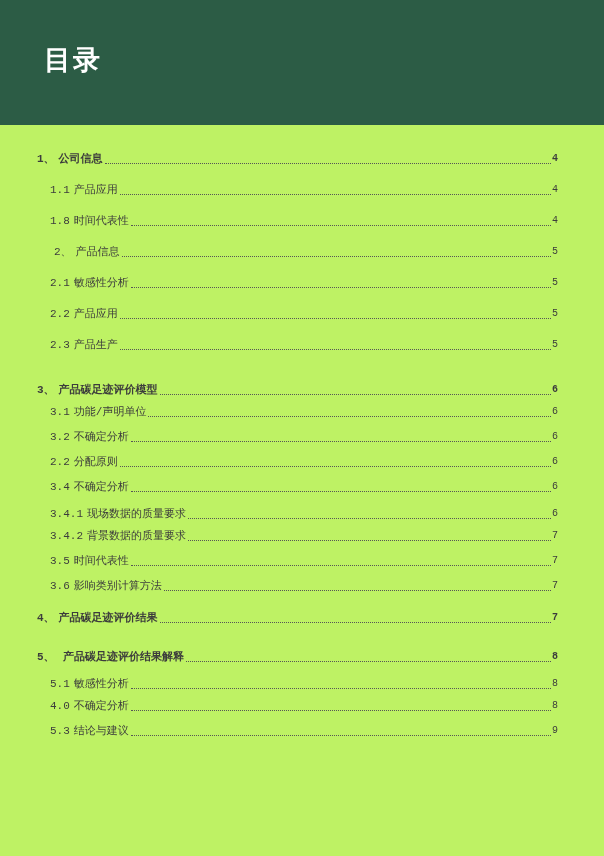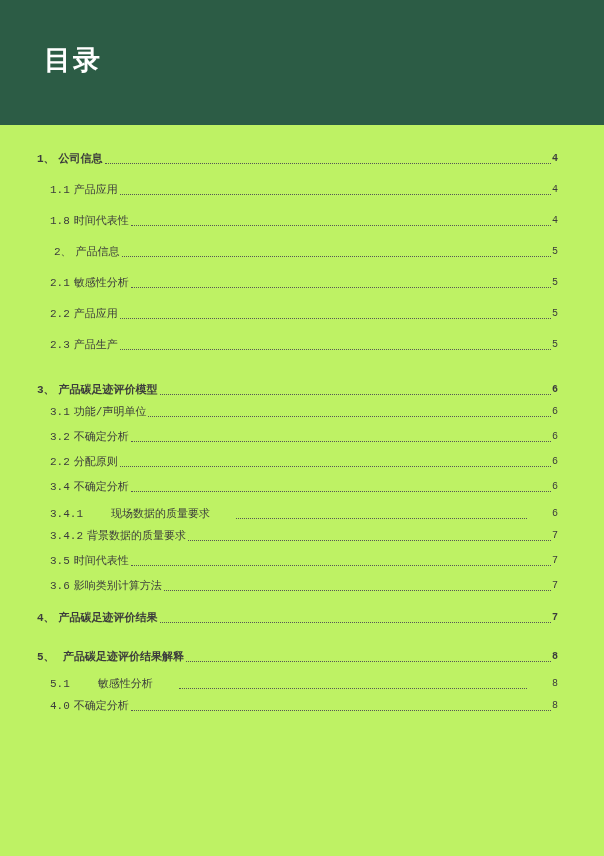--- a/index.html
+++ b/index.html
@@ -55,21 +55,21 @@
   .style-h1 .num  { min-width: 13px; }
   .style-h1w   { margin-left: 37px; font-weight: 700; }
   .style-h1w .num { min-width: 22px; }
   .style-h2    { margin-left: 50px; font-weight: 400; align-items: flex-end; }
   .style-h2num { margin-left: 54px; font-weight: 400; }
   .style-h2num .num { min-width: 17px; }
 
   
   .gap-none { margin-top: 0; }
   .gap-a    { margin-top: 17px; }
-  .gap-b    { margin-top: 13px; gap: 24px; }
+  .gap-b    { margin-top: 13px; }
   .gap-c    { margin-top: 8px; }
   .gap-d    { margin-top: 11px; }
   .gap-sec  { margin-top: 31px; }
   .gap-sec2 { margin-top: 18px; }
   .gap-sec3 { margin-top: 25px; }
 </style>
 </head>
 <body>
 
 <div class="page">
@@ -190,14 +190,20 @@
     <span class="title">敏感性分析</span>
     <span class="dots"></span>
     <span class="pg">8</span>
   </div>
       <div class="toc-row style-h2 gap-c">
     <span class="num">4.0</span>
     <span class="title">不确定分析</span>
     <span class="dots"></span>
     <span class="pg">8</span>
   </div>
+      <div class="toc-row style-h2 gap-d">
+    <span class="num">5.3</span>
+    <span class="title">结论与建议</span>
+    <span class="dots"></span>
+    <span class="pg">9</span>
+  </div>
     </main>
 </div>
 
 </body></html>

